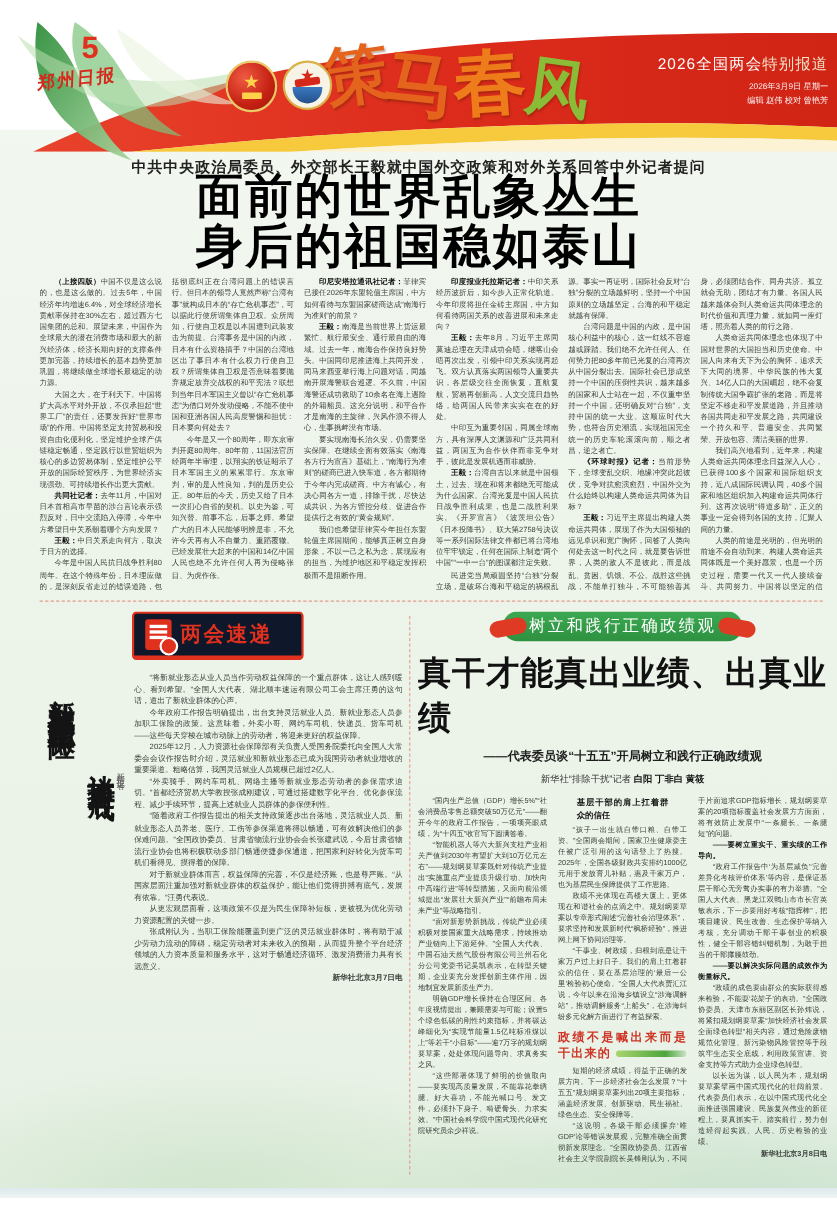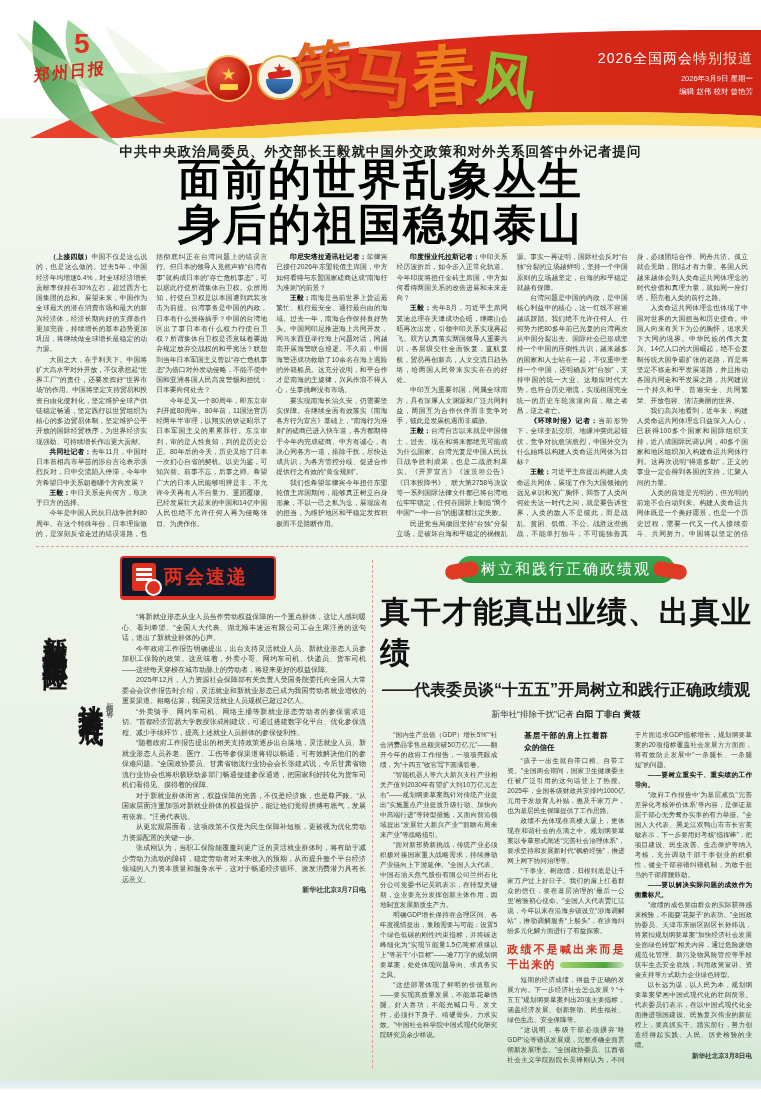--- a/index.html
+++ b/index.html
@@ -91,21 +91,21 @@
   
   .right-section{position:absolute;left:380px;top:556px;width:372px;height:516px;z-index:4;overflow:hidden;}
   .pill-wrap{display:flex;justify-content:center;}
   .pill{position:relative;background:linear-gradient(180deg,#3ba851,#2e9140);color:#fff;border-radius:15px;
     padding:4px 24px;font-size:15px;font-weight:400;letter-spacing:2px;z-index:1;}
   .pill::before,.pill::after{content:"";position:absolute;top:7px;width:34px;height:15px;background:#df3b24;
     border-radius:8px;z-index:-1;}
   .pill::before{left:-12px;transform:rotate(-10deg);}
   .pill::after{right:-12px;transform:rotate(10deg);}
   .r-headline{margin-top:9px;text-align:left;font-size:30px;font-weight:800;color:#111;letter-spacing:1px;}
-  .r-subtitle{margin-top:6px;text-align:center;font-size:16px;font-weight:700;color:#1d1d1d;}
+  .r-subtitle{margin-top:6px;text-align:center;font-size:11px;font-weight:700;color:#1d1d1d;}
   .r-byline{margin-top:8px;text-align:center;font-size:8.5px;color:#333;}
   .r-byline b{color:#111;}
   .r-cols{margin-top:9px;height:382px;column-count:3;column-gap:10px;font-size:6.6px;line-height:1.52;
     color:#3a3f39;text-align:justify;overflow:hidden;}
 </style>
 </head>
 <body>
 
 <div id="page">
 

